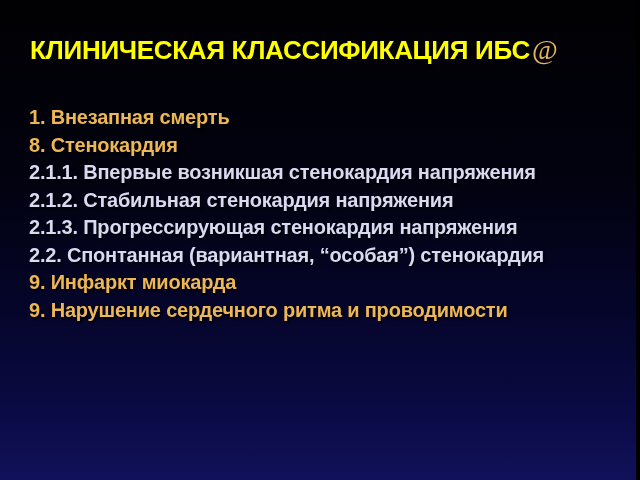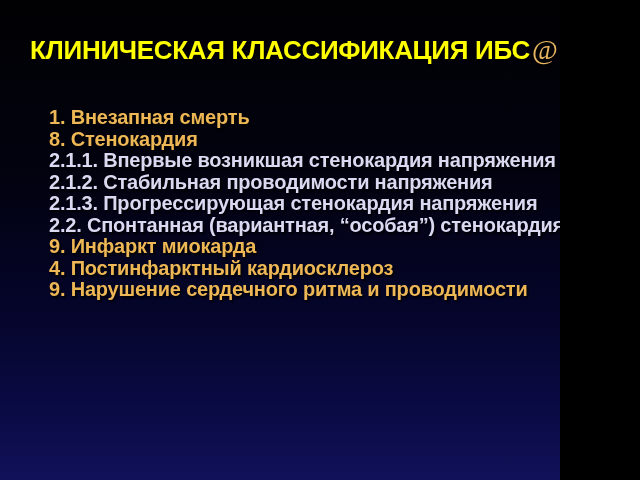--- a/index.html
+++ b/index.html
@@ -2,21 +2,21 @@
 <html style="--title-color: #ffff00; --marker-color: #e8b55f; --gold-color: #eeb755; --white-color: #d9d9f2;"><head>
 <meta charset="utf-8">
 <style>
   html, body {
     margin: 0;
     padding: 0;
     background: #000;
   }
   .slide {
     position: relative;
-    width: 560px;
+    width: 636px;
     height: 480px;
     overflow: hidden;
     background: linear-gradient(180deg,
       #010103 0%,
       #020210 38%,
       #05052b 65%,
       #0a0a44 85%,
       #11115a 100%);
     font-family: "Liberation Sans", sans-serif;
     font-weight: bold;
@@ -38,22 +38,21 @@
     font-size: 28px;
     color: var(--marker-color, #e8b55f);
     margin-left: 2px;
   }
   .list {
     position: absolute;
     left: 29px;
     top: 107px;
     display: flex;
     flex-direction: column;
-    gap: 1px;
-    margin-left: 20px;
+    gap: 7px;
   }
   .item {
     font-size: 20px;
     line-height: 20.5px;
     letter-spacing: -0.2px;
     white-space: nowrap;
     text-shadow: 1.5px 1.5px 2px rgba(0,0,0,0.9);
   }
   .item.gold  { color: var(--gold-color, #eeb755); }
   .item.white { color: var(--white-color, #d9d9f2); }
@@ -62,20 +61,19 @@
 <body>
 
 <div class="slide">
   <div class="title">
     <span>КЛИНИЧЕСКАЯ КЛАССИФИКАЦИЯ ИБС</span><span class="marker">@</span>
   </div>
   <div class="list">
       <div class="item gold">1. Внезапная смерть</div>
       <div class="item gold">8. Стенокардия</div>
       <div class="item white">2.1.1. Впервые возникшая стенокардия напряжения</div>
-      <div class="item white">2.1.2. Стабильная проводимости напряжения</div>
+      <div class="item white">2.1.2. Стабильная стенокардия напряжения</div>
       <div class="item white">2.1.3. Прогрессирующая стенокардия напряжения</div>
       <div class="item white">2.2. Спонтанная (вариантная, “особая”) стенокардия</div>
       <div class="item gold">9. Инфаркт миокарда</div>
-      <div class="item gold">4. Постинфарктный кардиосклероз</div>
       <div class="item gold">9. Нарушение сердечного ритма и проводимости</div>
     </div>
 </div>
 
 </body></html>

